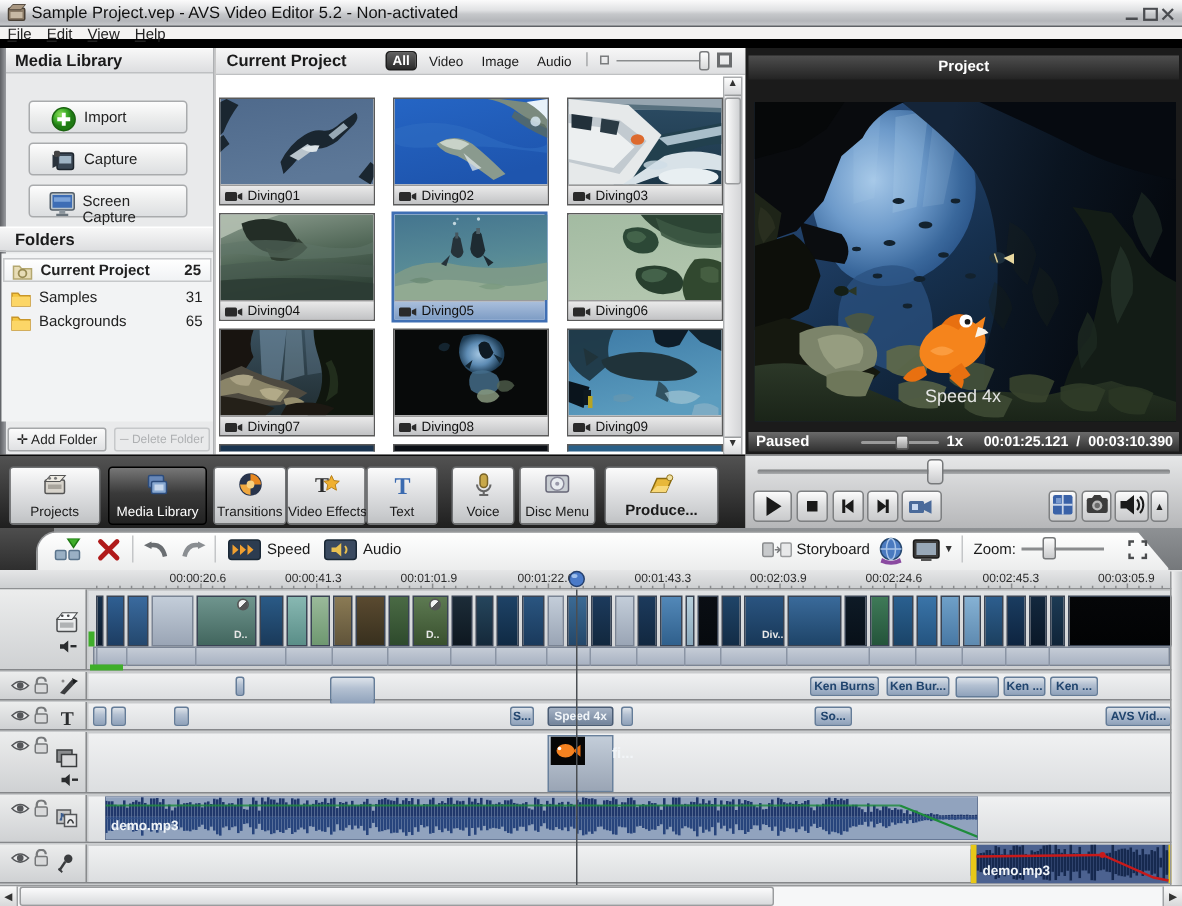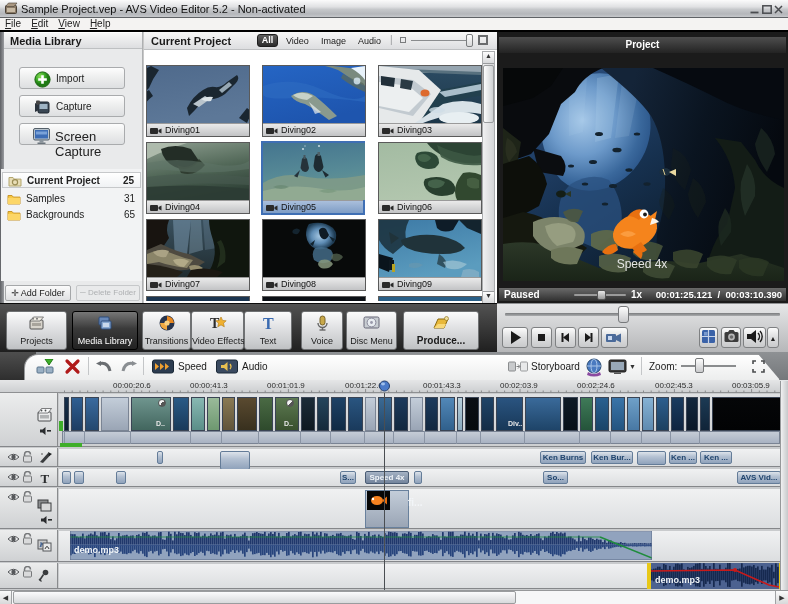--- a/index.html
+++ b/index.html
@@ -1,21 +1,21 @@
 <!DOCTYPE html>
 <html><head>
 <meta charset="utf-8">
 <style>
 *{margin:0;padding:0;box-sizing:border-box;}
 html,body{width:788px;height:604px;overflow:hidden;}
 body{font-family:"Liberation Sans",sans-serif;position:relative;background:#c8c8c8;font-size:10px;}
 .abs{position:absolute;}
 #titlebar{left:0;top:0;width:788px;height:18px;background:linear-gradient(#fbfbfb,#e0e1e3 40%,#c6c8cb 55%,#b4b6ba 82%,#c6c8cb);border-bottom:1px solid #5f6266;}
 #titletext{left:21px;top:3px;font-size:11px;font-weight:normal;color:#111;}
-#menubar{left:0;top:18px;width:788px;height:14px;background:#f4f3f2;border-bottom:2px solid #000000;}
+#menubar{left:0;top:18px;width:788px;height:14px;background:#f4f3f2;border-bottom:6px solid #000000;}
 #menubar span{font-size:10px;color:#222;margin-right:10px;}
 .phead{height:17px;background:linear-gradient(#f7f7f7,#dddee0);border-bottom:1px solid #bec0c2;border-top:1px solid #fff;font-size:11px;font-weight:bold;color:#1a1a1a;padding:2px 0 0 10px;}
 .bigbtn{position:absolute;left:19px;width:106px;height:22px;background:linear-gradient(#fdfdfd,#eceded 50%,#dddfe1);border:1px solid #a9abad;border-radius:3px;font-size:10px;color:#222;}
 .frow{position:absolute;left:2px;width:139px;height:16px;font-size:10px;color:#222;}
 .frow .cnt{position:absolute;right:6px;top:2px;}
 .frow .nm{position:absolute;left:24px;top:2px;}
 .smbtn{position:absolute;height:16px;border-radius:2px;font-size:9px;text-align:center;padding-top:2px;}
 .thumb{position:absolute;width:104px;border:1px solid #5a5a5a;background:#fff;}
 .thumb .lab{height:13px;background:linear-gradient(#eaeaea,#c2c3c5);border-top:1px solid #9a9a9a;font-size:9px;color:#111;padding:1px 0 0 18px;position:relative;}
 .thumb.sel{border:2px solid #3f6fb4;}
@@ -76,22 +76,23 @@
       <span class="abs" style="left:36px;top:5px">Capture</span>
     </div>
 <div class="bigbtn" style="top:91px">
       <svg class="abs" style="left:12px;top:2px" width="19" height="19" viewBox="0 0 19 19">
         <rect x="1.5" y="2.5" width="16" height="11.5" rx="1.5" fill="#b9c4cc" stroke="#55606a"></rect>
         <rect x="3" y="4" width="13" height="8.5" fill="#3d6db5"></rect>
         <rect x="4" y="5.5" width="11" height="3" fill="#7aa2d8"></rect>
         <rect x="7.5" y="14" width="4" height="2.5" fill="#8a949c"></rect>
         <rect x="5.5" y="16.5" width="8" height="1.5" fill="#6a747c"></rect>
       </svg>
-      <span class="abs" style="left:35px;top:5px;font-size:13px">Screen Capture</span>
-    </div>
+      <span class="abs" style="left:35px;top:5px;font-size:10px">Screen Capture</span>
+    </div>
+<div class="phead abs" style="top:119px;left:0;width:142px">Folders</div>
 <div class="abs" style="left:1px;top:137px;width:141px;height:112px;background:#f2f3f4"></div>
 <div class="frow" style="top:140px;background:linear-gradient(#ffffff,#f0f2f4);border:1px solid #c6c8ca;font-weight:bold">
       <svg class="abs" style="left:5px;top:2px" width="14" height="12" viewBox="0 0 14 12">
         <path d="M1 2.5 h4 l1.4 1.6 H13 V11 H1 Z" fill="#e8ddb6" stroke="#b3a76f"></path>
         <circle cx="7" cy="7.3" r="2.6" fill="none" stroke="#9a8d55" stroke-width="1.2"></circle>
       </svg>
       <span class="nm">Current Project</span>
       <span class="cnt">25</span>
     </div>
 <div class="frow" style="top:159px">

